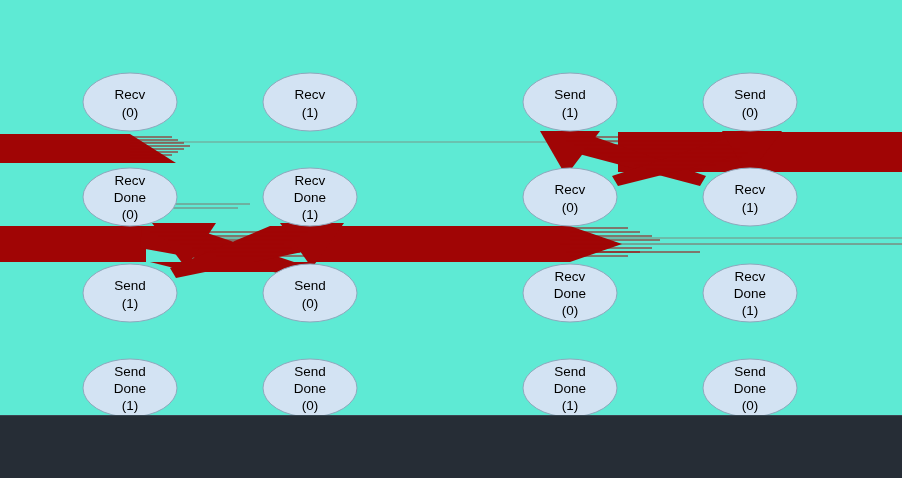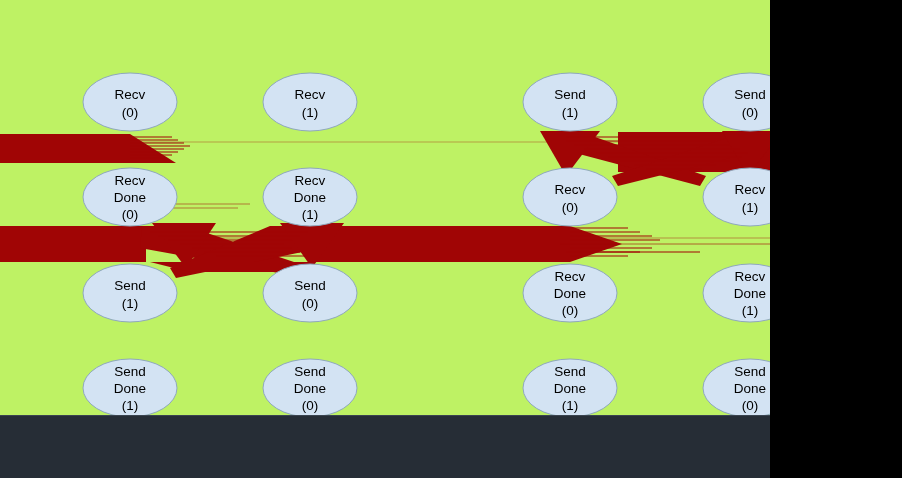--- a/index.html
+++ b/index.html
@@ -2,23 +2,23 @@
 <html><head>
 <meta charset="utf-8">
 <style>
   html, body {
     margin: 0;
     padding: 0;
     background: #000000;
   }
   #root {
     position: relative;
-    width: 770px;
+    width: 902px;
     height: 478px;
-    background: #bef264;
+    background: #5eead4;
     overflow: hidden;
     font-family: "Liberation Sans", sans-serif;
   }
   #graph-svg {
     position: absolute;
     left: 0;
     top: 0;
     width: 902px;
     height: 478px;
     display: block;

